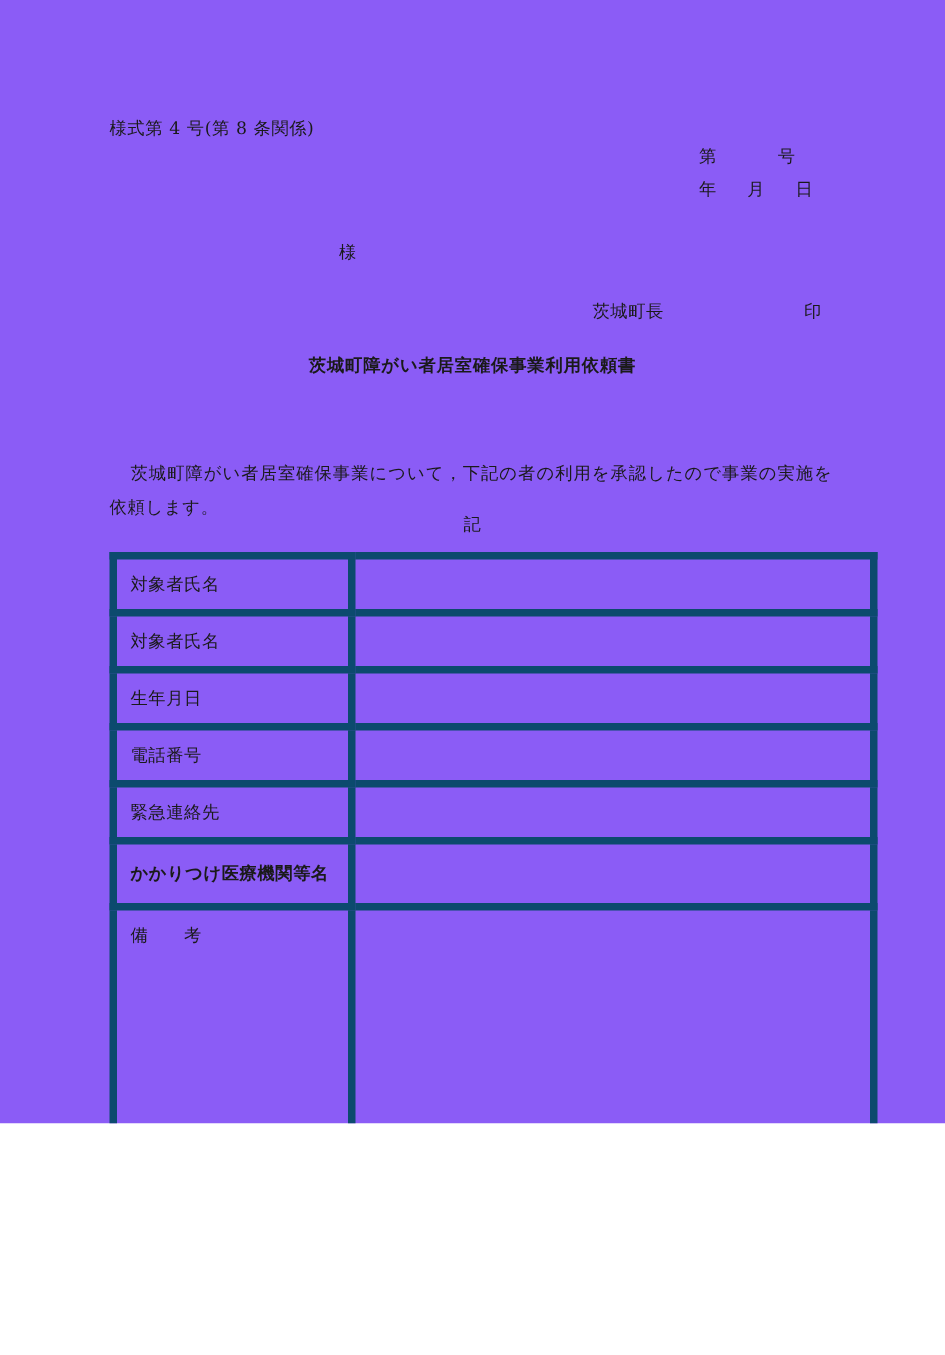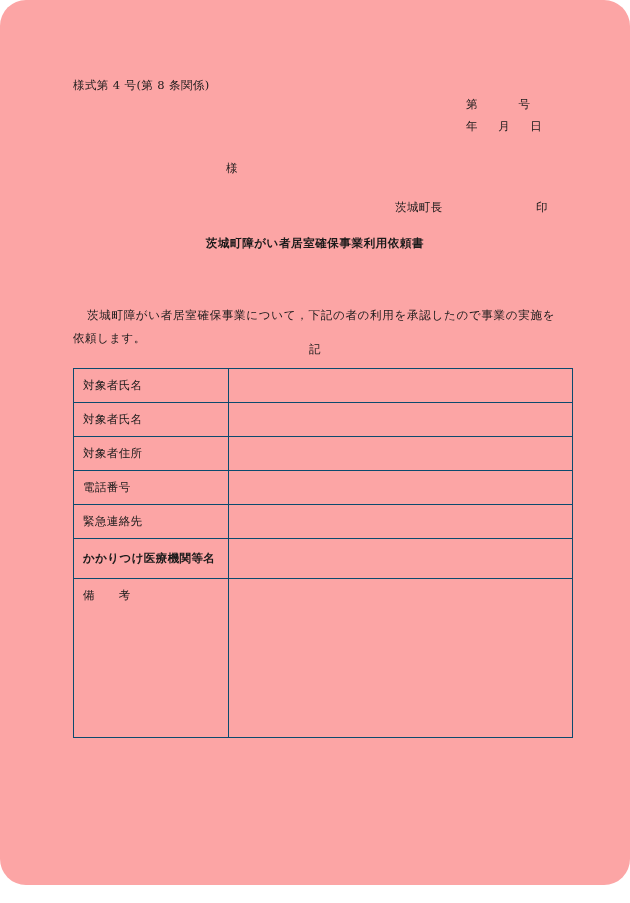--- a/index.html
+++ b/index.html
@@ -6,25 +6,24 @@
     margin: 0;
     padding: 0;
     background: #ffffff;
   }
   body {
     font-family: "DejaVu Serif", "Liberation Serif", serif;
   }
   .page {
     position: relative;
     width: 630px;
-    height: 885px;
-    background: #fca5a5;
+    height: 749px;
+    background: #8b5cf6;
     overflow: hidden;
     color: #1a1a1a;
-    border-radius: 26px;
   }
   .txt {
     position: absolute;
     white-space: pre;
     font-size: 11.5px;
     line-height: 1.0;
     letter-spacing: 0.4px;
   }
 
   
@@ -97,21 +96,21 @@
   
   #form-table {
     position: absolute;
     left: 73px;
     top: 368px;
     width: 479px;
     border-collapse: collapse;
     table-layout: fixed;
   }
   #form-table td {
-    border: 1px solid #0c4a6e;
+    border: 5px solid #0c4a6e;
     padding: 0 0 0 9px;
     font-size: 11.5px;
     letter-spacing: 0.4px;
     vertical-align: middle;
   }
   #form-table td.label {
     width: 145px;
   }
   #form-table td.value {
     width: 334px;
@@ -156,21 +155,21 @@
     <tbody>
       <tr class="std">
         <td class="label">対象者氏名</td>
         <td class="value"></td>
       </tr>
       <tr class="std">
         <td class="label">対象者氏名</td>
         <td class="value"></td>
       </tr>
       <tr class="std">
-        <td class="label">対象者住所</td>
+        <td class="label">生年月日</td>
         <td class="value"></td>
       </tr>
       <tr class="std">
         <td class="label">電話番号</td>
         <td class="value"></td>
       </tr>
       <tr class="std">
         <td class="label">緊急連絡先</td>
         <td class="value"></td>
       </tr>

